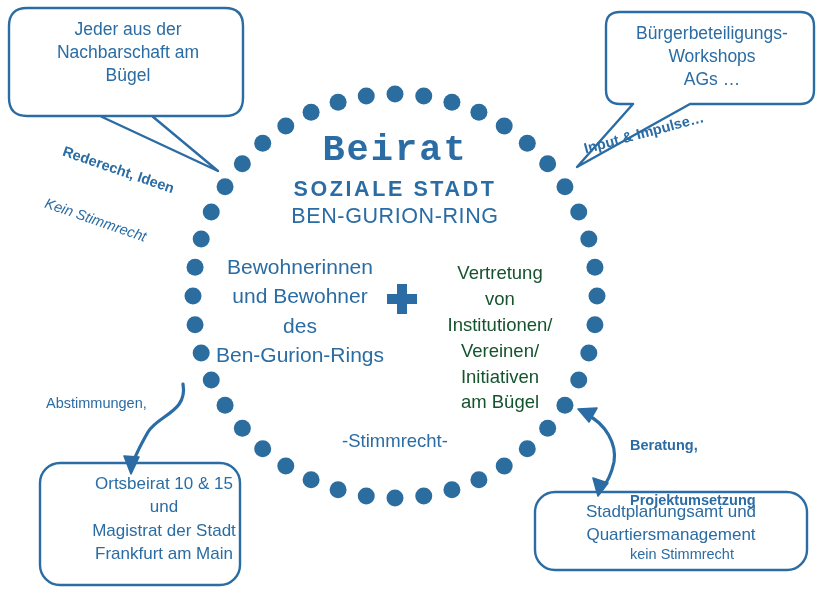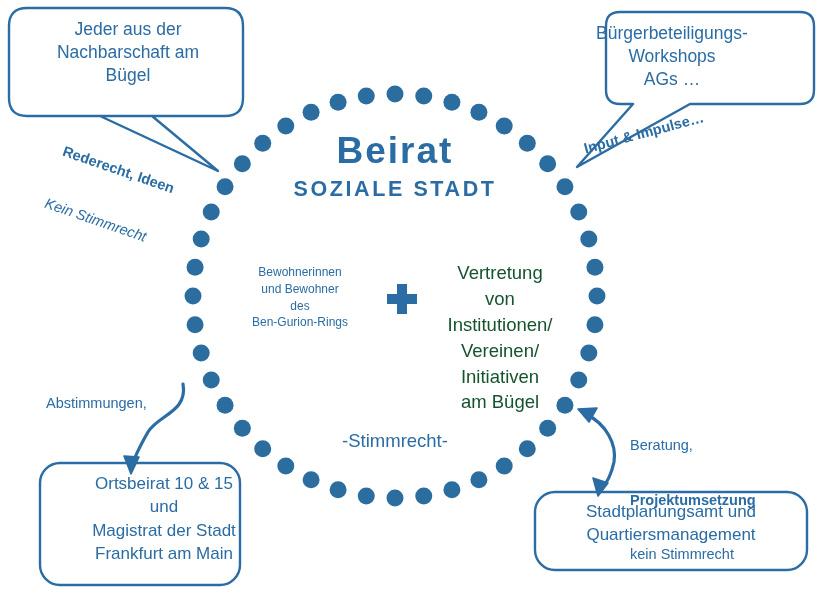--- a/index.html
+++ b/index.html
@@ -37,21 +37,21 @@
     font-size: 17.5px;
     color: #2a6ca3;
     text-align: center;
     white-space: pre;
     line-height: 1.30;
   }
   #bubble-tl-text {
     left: 18px; top: 18px; width: 220px;
   }
   #bubble-tr-text {
-    left: 572px; top: 22px; width: 200px;
+    left: 612px; top: 22px; width: 200px;
   }
   #box-bl-text {
     left: 42px; top: 472px; width: 196px;
     font-size: 17px; line-height: 1.38; padding-left: 24px;
   }
   #box-br-text {
     left: 538px; top: 500px; width: 266px;
     font-size: 17px; line-height: 1.38;
   }
 
@@ -83,44 +83,45 @@
     left: 46px; top: 358px;
     font-size: 14.5px;
     font-weight: normal;
     text-align: left;
   }
   #lbl-beratung {
     left: 630px; top: 400px;
     font-size: 14.5px;
     text-align: left;
   }
-  #lbl-beratung .b1 { font-weight: normal; display:block; }
+  #lbl-beratung .b1 { font-weight: bold; display:block; }
   #lbl-beratung .b2 { font-weight: bold; display:block; }
   #lbl-beratung .b3 { font-weight: normal; display:block; }
 
   
   #title-main {
     left: 255px; top: 128px; width: 280px;
     font-size: 37px; font-weight: bold;
     letter-spacing: 2px;
     color: #2a6ca3;
+    font-family: Liberation Mono, monospace;
   }
   #title-sub1 {
     left: 255px; top: 176px; width: 280px;
     font-size: 21.5px; letter-spacing: 2.6px;
     color: #2a6ca3; font-weight: bold;
   }
   #title-sub2 {
     left: 255px; top: 203px; width: 280px;
     font-size: 21.5px; letter-spacing: 0.6px;
     color: #2a6ca3; font-weight: normal;
   }
   #col-left {
-    left: 212px; top: 264px; width: 176px;
-    font-size: 12px; line-height: 1.40;
+    left: 212px; top: 252px; width: 176px;
+    font-size: 21px; line-height: 1.40;
     color: #2a6ca3;
   }
   #col-right {
     left: 424px; top: 260px; width: 152px;
     font-size: 18.5px; line-height: 1.40;
     color: #14532d;
   }
   #stimmrecht {
     left: 295px; top: 430px; width: 200px;
     font-size: 18.5px; color: #2a6ca3;
@@ -251,20 +252,21 @@
   <div class="conn-label" id="lbl-beratung">
     <span class="b1">Beratung,</span>
     <span class="b2">Projektumsetzung</span>
     <span class="b3">kein Stimmrecht</span>
   </div>
 
   <div class="txt" id="title-main">Beirat</div>
 
   <div class="txt" id="title-sub1">SOZIALE STADT</div>
 
+  <div class="txt" id="title-sub2">BEN-GURION-RING</div>
 
   <div class="txt" id="col-left">Bewohnerinnen
 und Bewohner
 des
 Ben-Gurion-Rings</div>
 
   <div class="txt" id="col-right">Vertretung
 von
 Institutionen/
 Vereinen/

